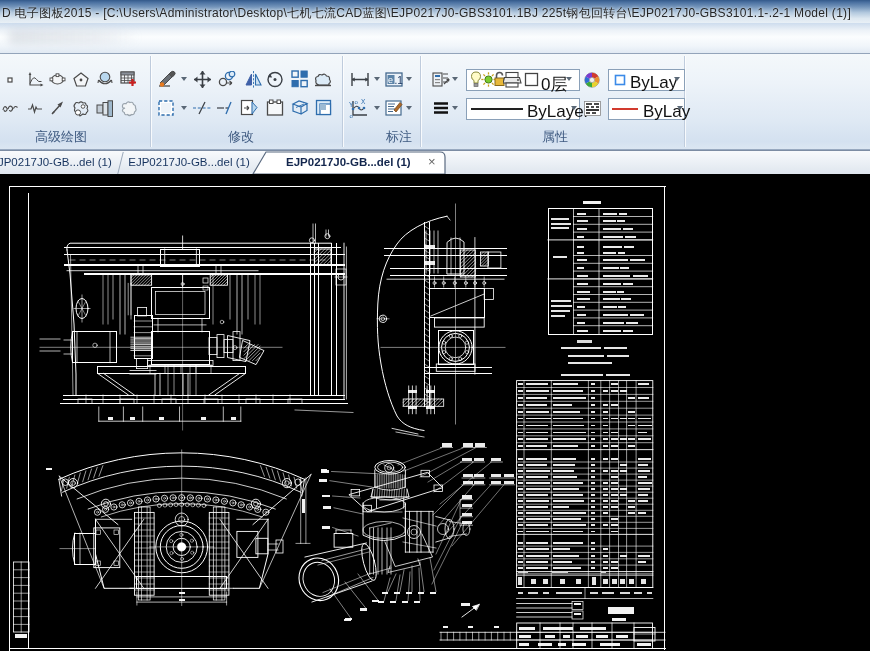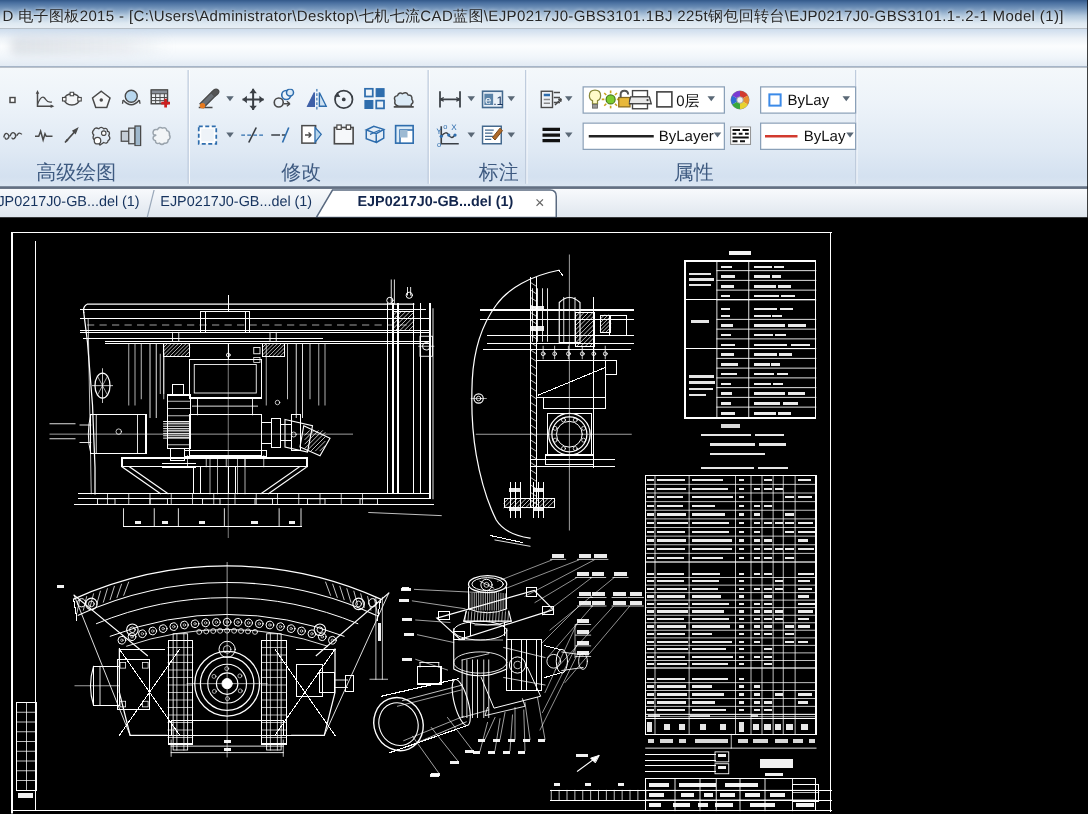--- a/index.html
+++ b/index.html
@@ -12,25 +12,25 @@
 .rtabrow { position:absolute; left:0; top:23px; width:870px; height:31px;
   background:linear-gradient(to bottom,#cddced 0%,#eef3f8 25%,#fbfdfe 45%,#f0f5fa 75%,#dfe8f2 100%); }
 .rtabrow .sep { position:absolute; left:0; bottom:0; width:870px; height:1px; background:#93a4ba; }
 .smudge { position:absolute; left:8px; top:7px; width:130px; height:14px;
   background:linear-gradient(to right, rgba(150,160,175,.28), rgba(165,175,190,.18) 70%, rgba(180,190,205,0));
   filter:blur(4px); border-radius:6px; }
 .ribbon { position:absolute; left:0; top:54px; width:870px; height:96px;
   background:linear-gradient(to bottom,#f4f8fb 0%,#edf3f9 30%,#dfe9f4 70%,#d4e1f0 92%,#dbe6f2 100%);
   border-bottom:1px solid #98a9c0; }
 .vsep { position:absolute; top:2px; height:91px; width:1px; background:#bfccdd; box-shadow:1px 0 0 rgba(255,255,255,.8); }
-.glabel { position:absolute; top:74px; width:120px; text-align:center; font-size:16px; color:#3e5a80; }
+.glabel { position:absolute; top:74px; width:120px; text-align:center; font-size:13px; color:#3e5a80; }
 .icon { position:absolute; }
 .dd { position:absolute; width:0; height:0; border-left:3.5px solid transparent; border-right:3.5px solid transparent; border-top:4px solid #5a6876; }
 .combo { position:absolute; background:#fff; border:1px solid #8aa0b8; }
-.ctext { position:absolute; font-size:12px; color:#111; }
+.ctext { position:absolute; font-size:17px; color:#111; }
 .cline { position:absolute; height:1.6px; }
 .tabbar { position:absolute; left:0; top:150px; width:870px; height:24px;
   background:linear-gradient(to bottom,#f8fafc 0%,#eef2f7 40%,#dfe6ee 100%); border-top:1px solid #7c8ca3; }
 .tab { position:absolute; top:0; height:24px; }
 .t1 { left:-18px; width:138px; }
 .t2 { left:125px; width:128px; }
 .t1 span, .t2 span { position:absolute; left:0; right:0; top:5px; text-align:center; font-size:11.5px; color:#16335e; white-space:nowrap; }
 .tslant { position:absolute; top:1px; height:22px; width:1px; background:#9aa8ba; transform:skewX(-14deg); }
 .t3 { left:252px; width:196px; }
 .t3text { position:absolute; left:34px; top:5px; font-size:11.5px; font-weight:bold; color:#13264d; white-space:nowrap; }

